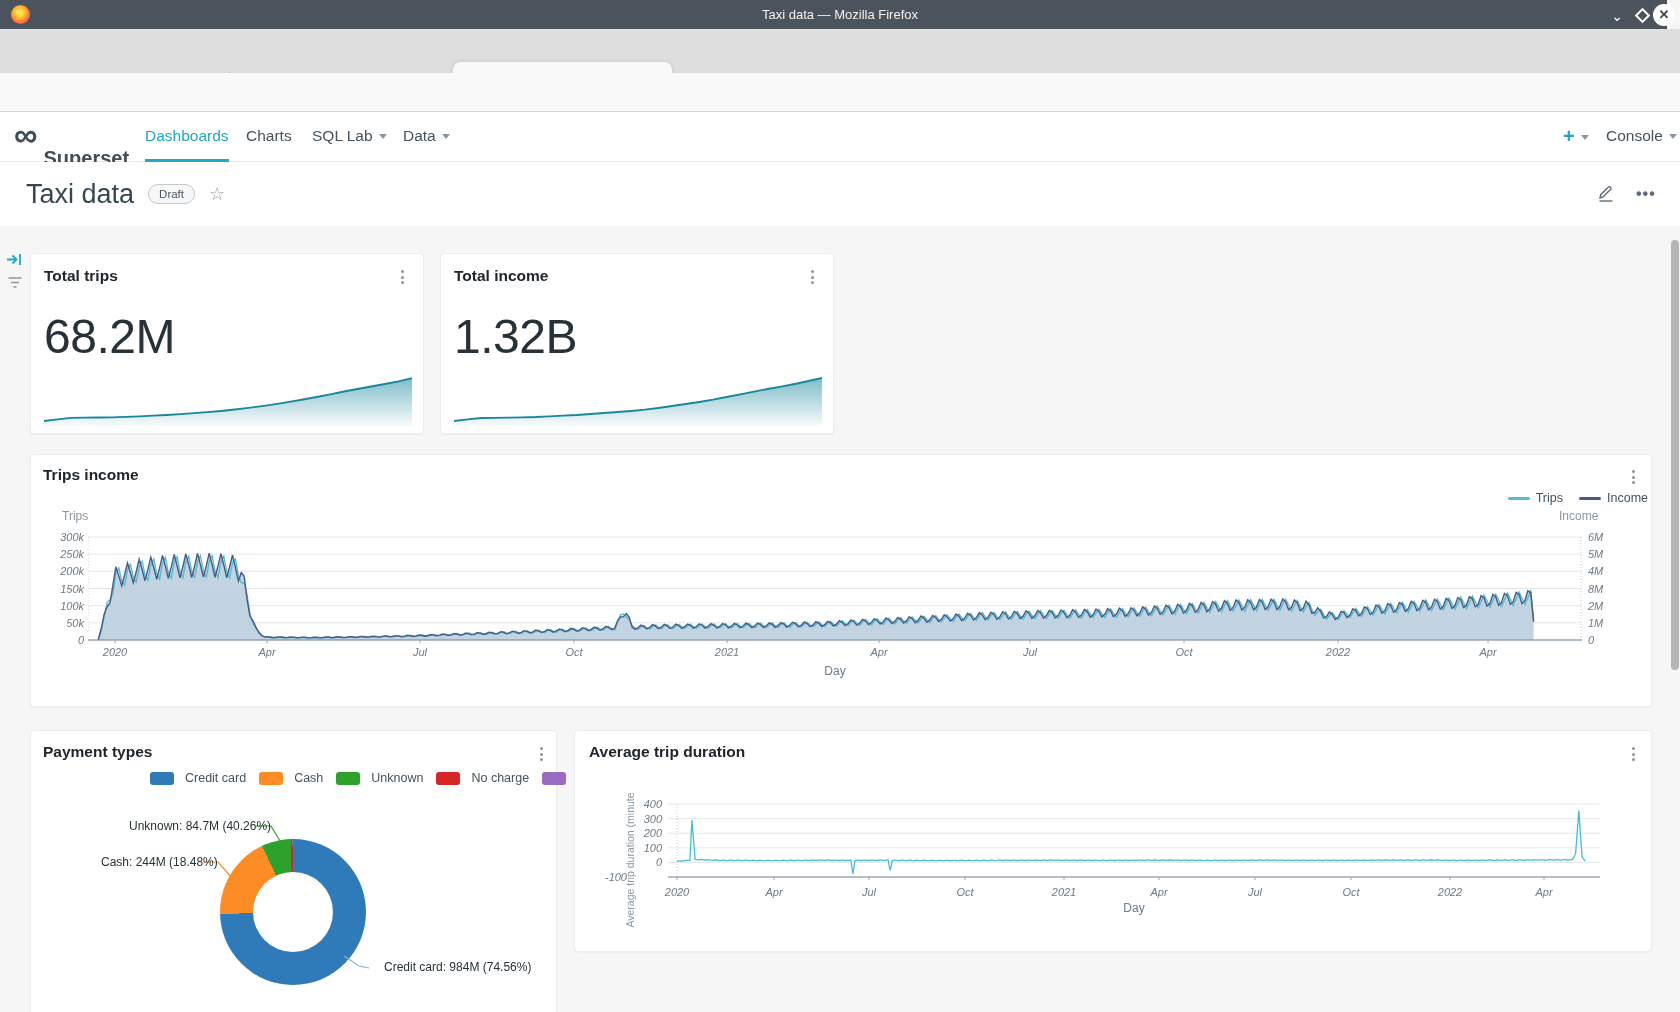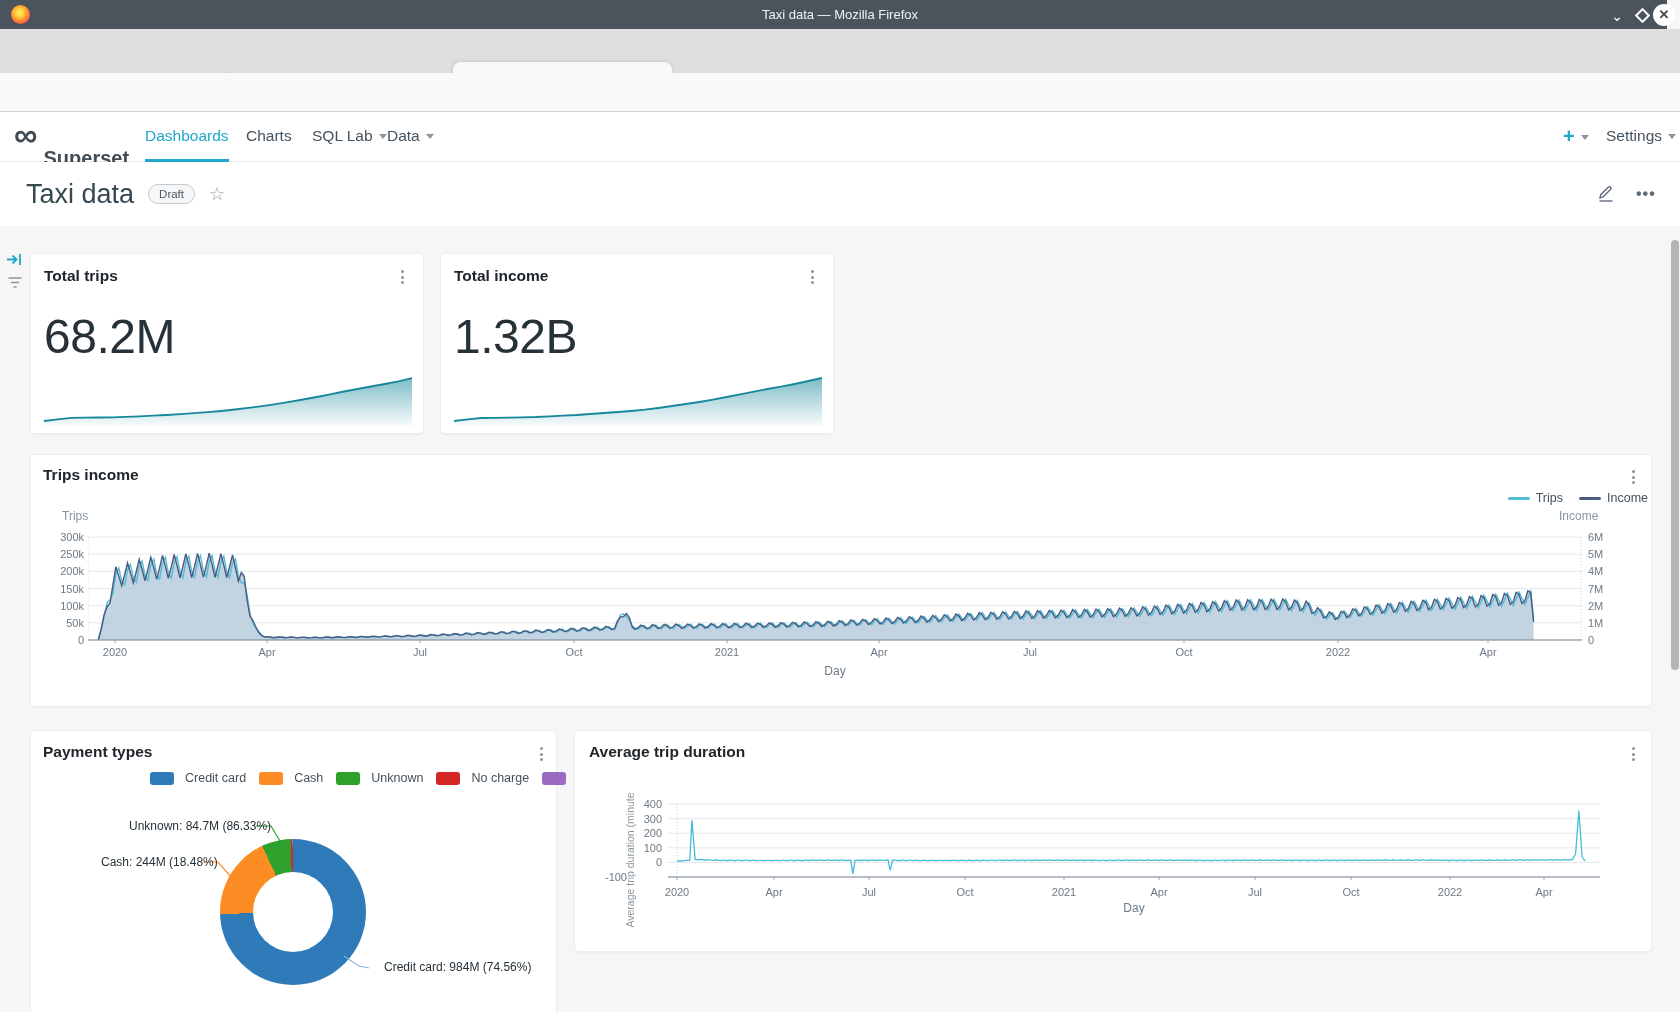--- a/index.html
+++ b/index.html
@@ -67,21 +67,21 @@
   #dots-h { color:#5f6b7a; font-size:16px; font-weight:bold; letter-spacing:1px; }
 
   
   #content { left:0; top:226px; width:1680px; height:786px; background:#f6f6f6; }
   .card { position:absolute; background:#fff; border:1px solid #ededed; border-radius:4px; box-shadow:0 1px 2px rgba(0,0,0,.04); }
   .ctitle { position:absolute; font-size:15.5px; font-weight:bold; color:#20262b; }
   .kebab { position:absolute; width:14px; height:18px; display:flex; flex-direction:column; align-items:center; gap:2.5px; padding-top:2px; }
   .kebab i { width:3px; height:3px; border-radius:50%; background:#89939b; }
   .bigval { position:absolute; font-size:48px; color:#263238; letter-spacing:-0.5px; }
 
-  .tick { position:absolute; font-size:11px; color:#6c7a86; }
+  .tick { position:absolute; font-size:11px; color:#6c7a86;font-style:italic; }
   .tickr { text-align:right; }
   .xtick { transform:translateX(-50%); }
   .axiscap { position:absolute; font-size:12px; color:#8a97a1; }
   .daylab { position:absolute; font-size:12px; color:#6c7a86; }
 
   #ti-legend { position:absolute; right:32px; top:491px; display:flex; gap:16px; align-items:center; }
   .lgitem { display:flex; align-items:center; gap:6px; font-size:12.5px; color:#44525e; }
   .lgline { width:22px; height:3px; border-radius:2px; }
 
   #pay-legend { position:absolute; left:150px; top:771px; display:flex; gap:13px; align-items:center; }
@@ -199,23 +199,23 @@
   </div>
 
   <div id="appnav" class="abs"></div>
   <div id="brand" class="abs">
     <span id="brand-inf">∞</span>
     <span id="brand-name">Superset</span>
   </div>
   <div class="abs navitem active" style="left:145px;"><span>Dashboards</span></div>
   <div class="abs navitem" style="left:246px;"><span>Charts</span></div>
   <div class="abs navitem" style="left:312px;"><span>SQL Lab</span><span class="caret"></span></div>
-  <div class="abs navitem" style="left:387px;"><span>Data</span><span class="caret"></span></div>
+  <div class="abs navitem" style="left:403px;"><span>Data</span><span class="caret"></span></div>
   <div id="nav-add" class="abs"><span>+</span><span class="caret"></span></div>
-  <div id="nav-settings" class="abs"><span>Settings</span><span class="caret"></span></div>
+  <div id="nav-settings" class="abs"><span>Console</span><span class="caret"></span></div>
 
   <div id="pageheader" class="abs"></div>
   <div id="ph-left" class="abs">
     <span id="page-title">Taxi data</span>
     <span id="draft-badge">Draft</span>
     <span id="fav-star">☆</span>
   </div>
   <div id="ph-right" class="abs">
     <svg width="20" height="20" viewBox="0 0 20 20">
       <path d="M7 13 L14.5 5.5 a1.6 1.6 0 0 0 -2.3 -2.3 L4.7 10.7 L4 14 Z" fill="none" stroke="#5f6b7a" stroke-width="1.4"></path>
@@ -322,21 +322,21 @@
       <div class="tick tickr" style="left: 40px; top: 531px; width: 44px;">300k</div>
       <div class="tick tickr" style="left: 40px; top: 548.167px; width: 44px;">250k</div>
       <div class="tick tickr" style="left: 40px; top: 565.333px; width: 44px;">200k</div>
       <div class="tick tickr" style="left: 40px; top: 582.5px; width: 44px;">150k</div>
       <div class="tick tickr" style="left: 40px; top: 599.667px; width: 44px;">100k</div>
       <div class="tick tickr" style="left: 40px; top: 616.833px; width: 44px;">50k</div>
       <div class="tick tickr" style="left: 40px; top: 634px; width: 44px;">0</div>
       <div class="tick " style="left: 1588px; top: 531px; width: 40px;">6M</div>
       <div class="tick " style="left: 1588px; top: 548.167px; width: 40px;">5M</div>
       <div class="tick " style="left: 1588px; top: 565.333px; width: 40px;">4M</div>
-      <div class="tick " style="left: 1588px; top: 582.5px; width: 40px;">7M</div>
+      <div class="tick " style="left: 1588px; top: 582.5px; width: 40px;">8M</div>
       <div class="tick " style="left: 1588px; top: 599.667px; width: 40px;">2M</div>
       <div class="tick " style="left: 1588px; top: 616.833px; width: 40px;">1M</div>
       <div class="tick " style="left: 1588px; top: 634px; width: 40px;">0</div>
       <div class="tick xtick" style="left: 115px; top: 646px;">2020</div>
       <div class="tick xtick" style="left: 267px; top: 646px;">Apr</div>
       <div class="tick xtick" style="left: 420px; top: 646px;">Jul</div>
       <div class="tick xtick" style="left: 574px; top: 646px;">Oct</div>
       <div class="tick xtick" style="left: 727px; top: 646px;">2021</div>
       <div class="tick xtick" style="left: 879px; top: 646px;">Apr</div>
       <div class="tick xtick" style="left: 1030px; top: 646px;">Jul</div>
@@ -379,21 +379,21 @@
       <div id="donut-hole"></div>
     </div>
   <svg id="pay-leaders" class="abs" style="left:30px;top:730px;" width="527" height="282">
       <path d="M226 96 L241 96 L250 111" fill="none" stroke="#2ea02c" stroke-width="1.2"></path>
       <path d="M174 132 L188 132 L202 148" fill="none" stroke="#fd8c25" stroke-width="1.2"></path>
       <path d="M314 226 L329 236 L339 238" fill="none" stroke="#8ab4d8" stroke-width="1.2"></path>
     </svg>
   <div id="pay-callouts">
       <div class="callout" style="left: 371px; top: 960px; margin-left: 13px;">Credit card: 984M (74.56%)</div>
       <div class="callout" style="left: 101px; top: 855px;">Cash: 244M (18.48%)</div>
-      <div class="callout" style="left: 129px; top: 819px;">Unknown: 84.7M (86.33%)</div>
+      <div class="callout" style="left: 129px; top: 819px;">Unknown: 84.7M (40.26%)</div>
     </div>
 
   <div class="card" style="left:574px;top:730px;width:1078px;height:222px;"></div>
   <div class="ctitle abs" style="left:589px;top:743px;">Average trip duration</div>
   <div class="kebab abs" style="left:1626px;top:745px;">
       <i></i>
       <i></i>
       <i></i>
     </div>
   <div id="ylab-rot">

